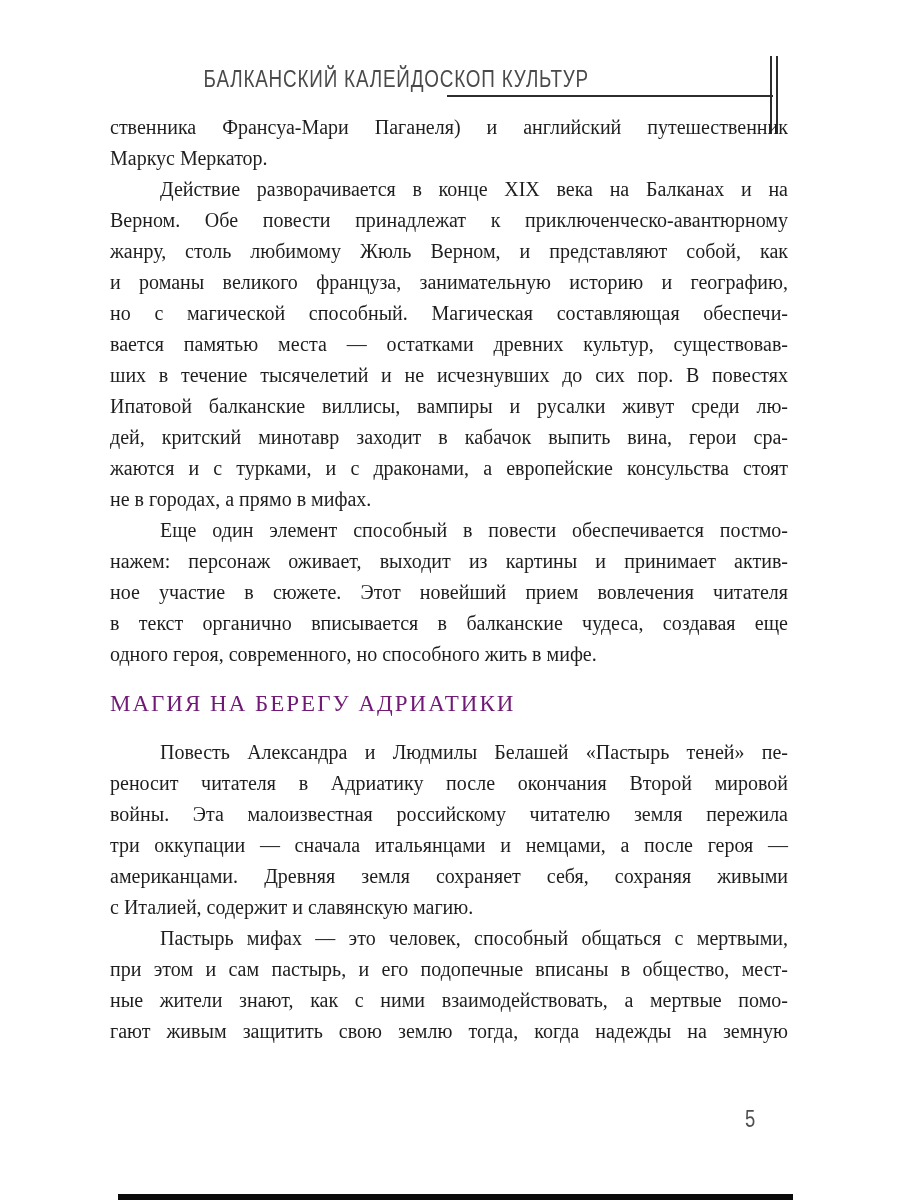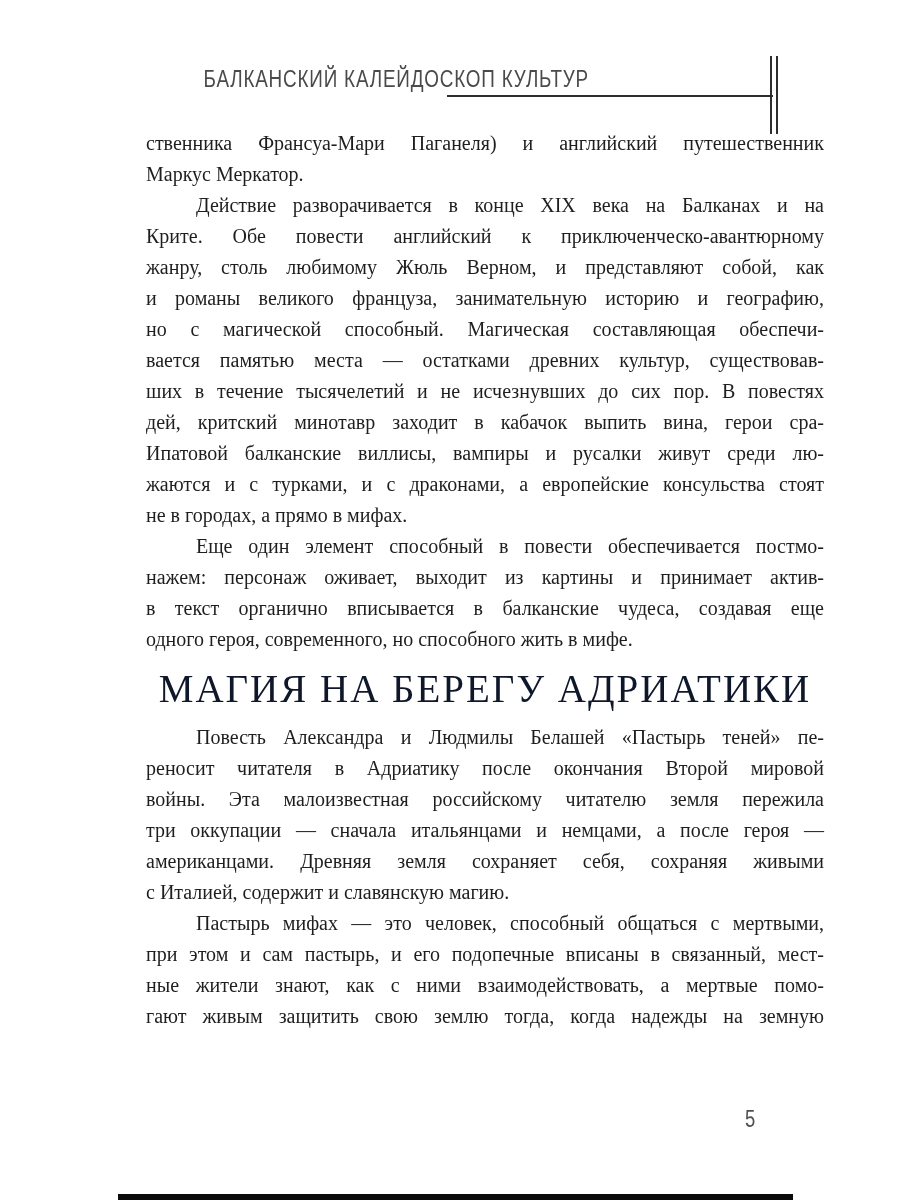--- a/index.html
+++ b/index.html
@@ -45,43 +45,42 @@
     top: 56px;
     left: 770px;
     height: 78px;
     width: 4px;
     border-left: 2px solid #2d2d2d;
     border-right: 2px solid #2d2d2d;
   }
   
   .text-block {
     position: absolute;
-    top: 128px;
+    top: 112px;
     left: 110px;
     width: 678px;
     color: #1e1e1e;
     font-size: 20px;
     line-height: 31px;
-    margin-left: 36px;
   }
   .line {
     text-align: justify;
     text-align-last: justify;
   }
   .line.lastline { text-align-last: left; }
   .line.firstline { padding-left: 50px; }
   .section-heading {
     margin: 13px 0 12px 0;
     font-family: "Liberation Serif", serif;
-    font-size: 39px;
+    font-size: 23px;
     font-weight: 400;
     line-height: 42px;
-    text-align: center;
+    text-align: left;
     letter-spacing: 2px;
-    color: #0f172a;
+    color: #701a75;
   }
   .page-number {
     position: absolute;
     top: 1106px;
     left: 745px;
     font-family: "Liberation Sans", sans-serif;
     font-size: 23px;
     color: #4f4f4f;
     transform: scaleX(0.8);
     transform-origin: 0 0;
@@ -105,51 +104,52 @@
   <div class="head-rule"></div>
   <div class="head-marks"></div>
 
   <main class="text-block">
     <div class="para">
         <div class="line">ственника Франсуа-Мари Паганеля) и английский путешественник</div>
         <div class="line lastline">Маркус Меркатор.</div>
       </div>
     <div class="para">
         <div class="line firstline">Действие разворачивается в конце XIX века на Балканах и на</div>
-        <div class="line">Крите. Обе повести английский к приключенческо-авантюрному</div>
+        <div class="line">Верном. Обе повести принадлежат к приключенческо-авантюрному</div>
         <div class="line">жанру, столь любимому Жюль Верном, и представляют собой, как</div>
         <div class="line">и романы великого француза, занимательную историю и географию,</div>
         <div class="line">но с магической способный. Магическая составляющая обеспечи-</div>
         <div class="line">вается памятью места — остатками древних культур, существовав-</div>
         <div class="line">ших в течение тысячелетий и не исчезнувших до сих пор. В повестях</div>
+        <div class="line">Ипатовой балканские виллисы, вампиры и русалки живут среди лю-</div>
         <div class="line">дей, критский минотавр заходит в кабачок выпить вина, герои сра-</div>
-        <div class="line">Ипатовой балканские виллисы, вампиры и русалки живут среди лю-</div>
         <div class="line">жаются и с турками, и с драконами, а европейские консульства стоят</div>
         <div class="line lastline">не в городах, а прямо в мифах.</div>
       </div>
     <div class="para">
         <div class="line firstline">Еще один элемент способный в повести обеспечивается постмо-</div>
         <div class="line">нажем: персонаж оживает, выходит из картины и принимает актив-</div>
+        <div class="line">ное участие в сюжете. Этот новейший прием вовлечения читателя</div>
         <div class="line">в текст органично вписывается в балканские чудеса, создавая еще</div>
         <div class="line lastline">одного героя, современного, но способного жить в мифе.</div>
       </div>
 
     <h2 class="section-heading">МАГИЯ НА БЕРЕГУ АДРИАТИКИ</h2>
 
     <div class="para">
         <div class="line firstline">Повесть Александра и Людмилы Белашей «Пастырь теней» пе-</div>
         <div class="line">реносит читателя в Адриатику после окончания Второй мировой</div>
         <div class="line">войны. Эта малоизвестная российскому читателю земля пережила</div>
         <div class="line">три оккупации — сначала итальянцами и немцами, а после героя —</div>
         <div class="line">американцами. Древняя земля сохраняет себя, сохраняя живыми</div>
         <div class="line lastline">с Италией, содержит и славянскую магию.</div>
       </div>
     <div class="para">
         <div class="line firstline">Пастырь мифах — это человек, способный общаться с мертвыми,</div>
-        <div class="line">при этом и сам пастырь, и его подопечные вписаны в связанный, мест-</div>
+        <div class="line">при этом и сам пастырь, и его подопечные вписаны в общество, мест-</div>
         <div class="line">ные жители знают, как с ними взаимодействовать, а мертвые помо-</div>
         <div class="line">гают живым защитить свою землю тогда, когда надежды на земную</div>
       </div>
   </main>
 
   <div class="page-number">5</div>
 
   <div class="bottom-bar"></div>
 
 </div>

